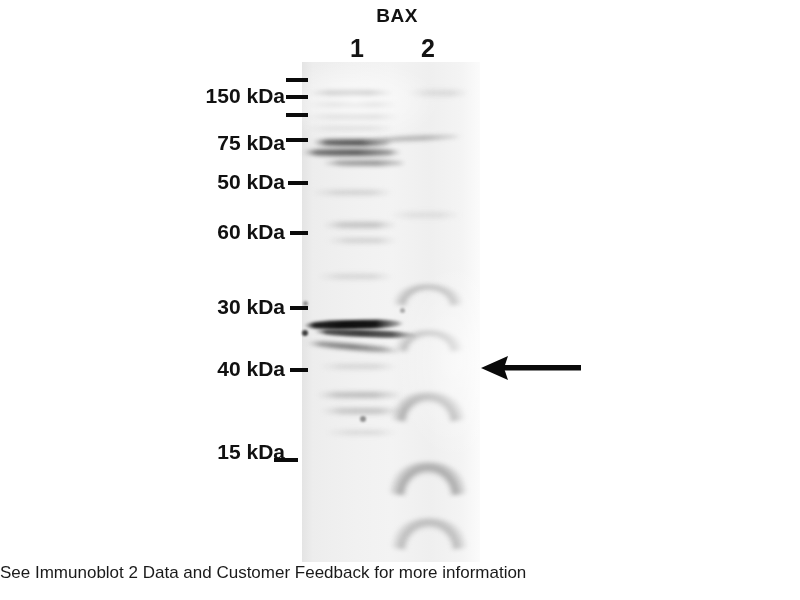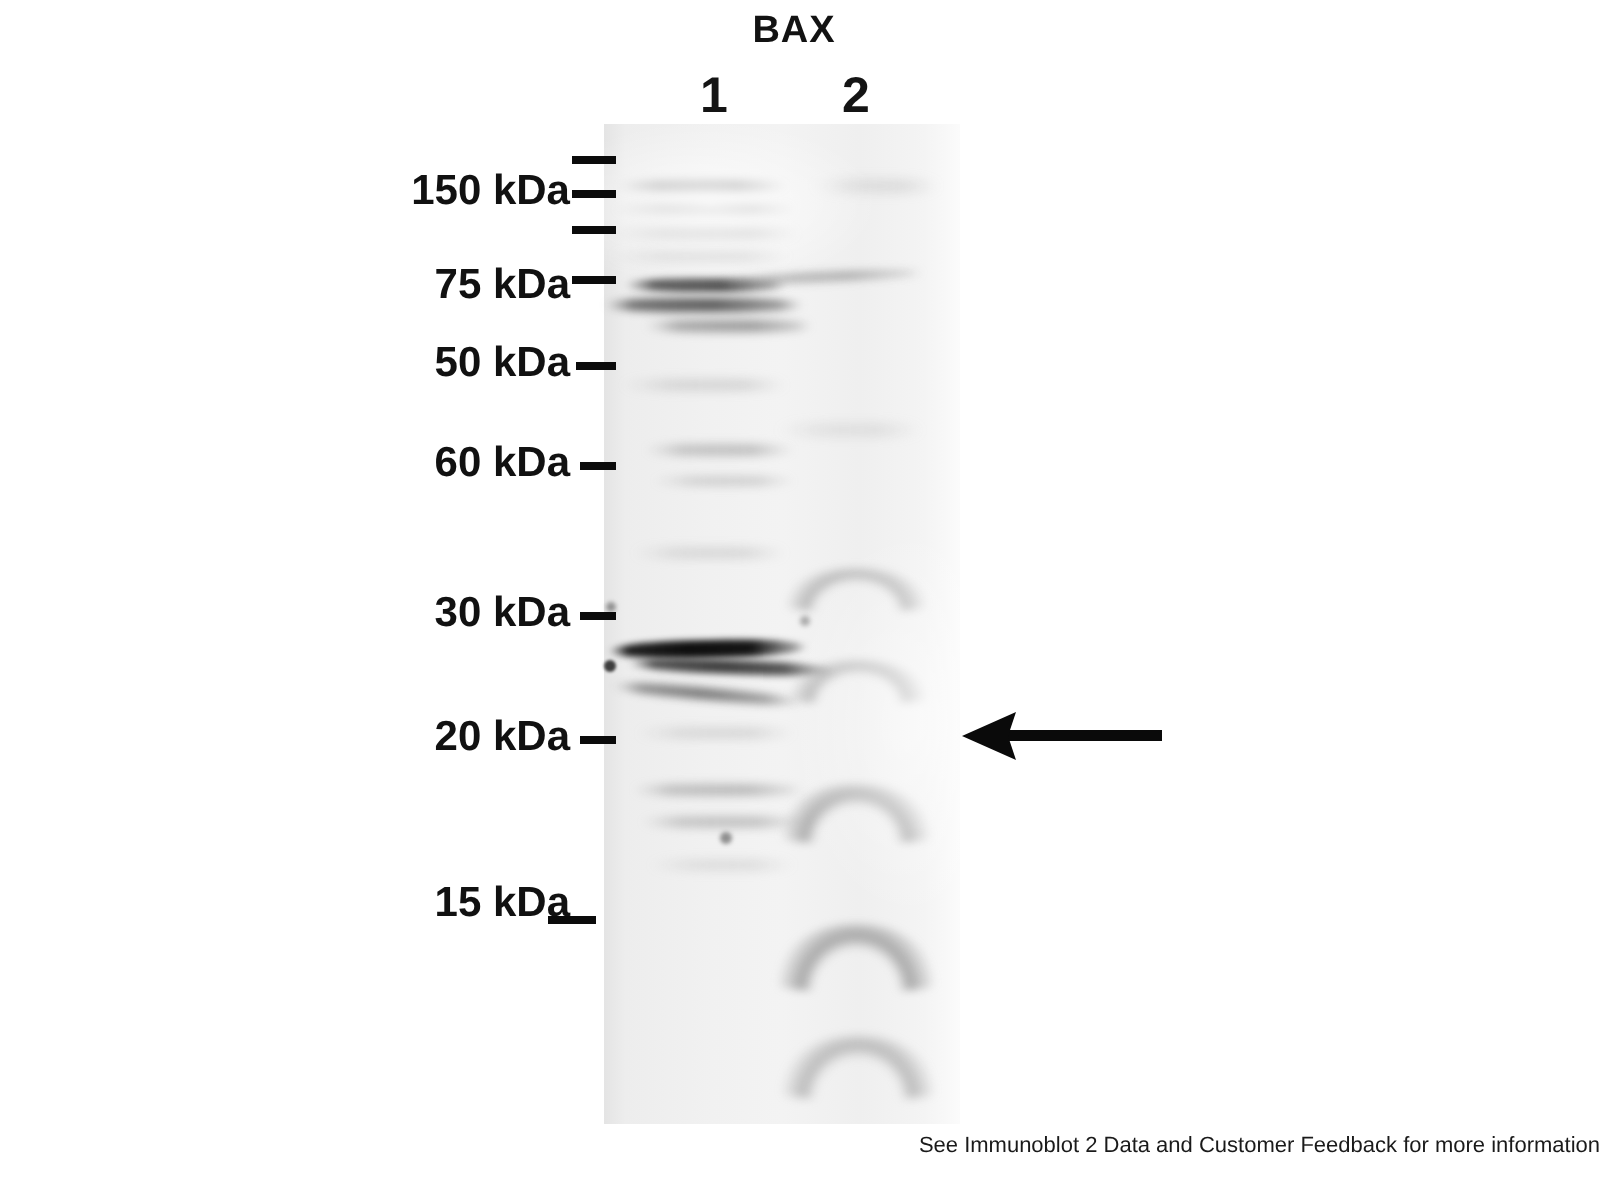--- a/index.html
+++ b/index.html
@@ -105,22 +105,22 @@
     width: 100px;
     height: 32px;
   }
 
   
   #caption {
     position: absolute;
     left: 0;
     top: 562px;
     width: 800px;
-    text-align: right;
-    font-size: 11px;
+    text-align: left;
+    font-size: 17px;
     color: #1a1a1a;
     line-height: 22px;
   }
 </style>
 </head>
 <body>
 
 <div id="figure">
 
   <div id="blot-membrane">
@@ -254,21 +254,21 @@
   <div id="blot-title">BAX</div>
 
   <div class="lane-label" id="lane-label-1">1</div>
   <div class="lane-label" id="lane-label-2">2</div>
 
   <div class="marker" style="top:85px;">150 kDa</div>
   <div class="marker" style="top:132px;">75 kDa</div>
   <div class="marker" style="top:171px;">50 kDa</div>
   <div class="marker" style="top:221px;">60 kDa</div>
   <div class="marker" style="top:296px;">30 kDa</div>
-  <div class="marker" style="top:358px;">20 kDa</div>
+  <div class="marker" style="top:358px;">40 kDa</div>
   <div class="marker" style="top:441px;">15 kDa</div>
 
   <div class="marker-tick" style="left:286px; top:78px;  width:22px;"></div>
   <div class="marker-tick" style="left:286px; top:95px;  width:22px;"></div>
   <div class="marker-tick" style="left:286px; top:113px; width:22px;"></div>
   <div class="marker-tick" style="left:286px; top:138px; width:22px;"></div>
   <div class="marker-tick" style="left:288px; top:181px; width:20px;"></div>
   <div class="marker-tick" style="left:290px; top:231px; width:18px;"></div>
   <div class="marker-tick" style="left:290px; top:306px; width:18px;"></div>
   <div class="marker-tick" style="left:290px; top:368px; width:18px;"></div>

